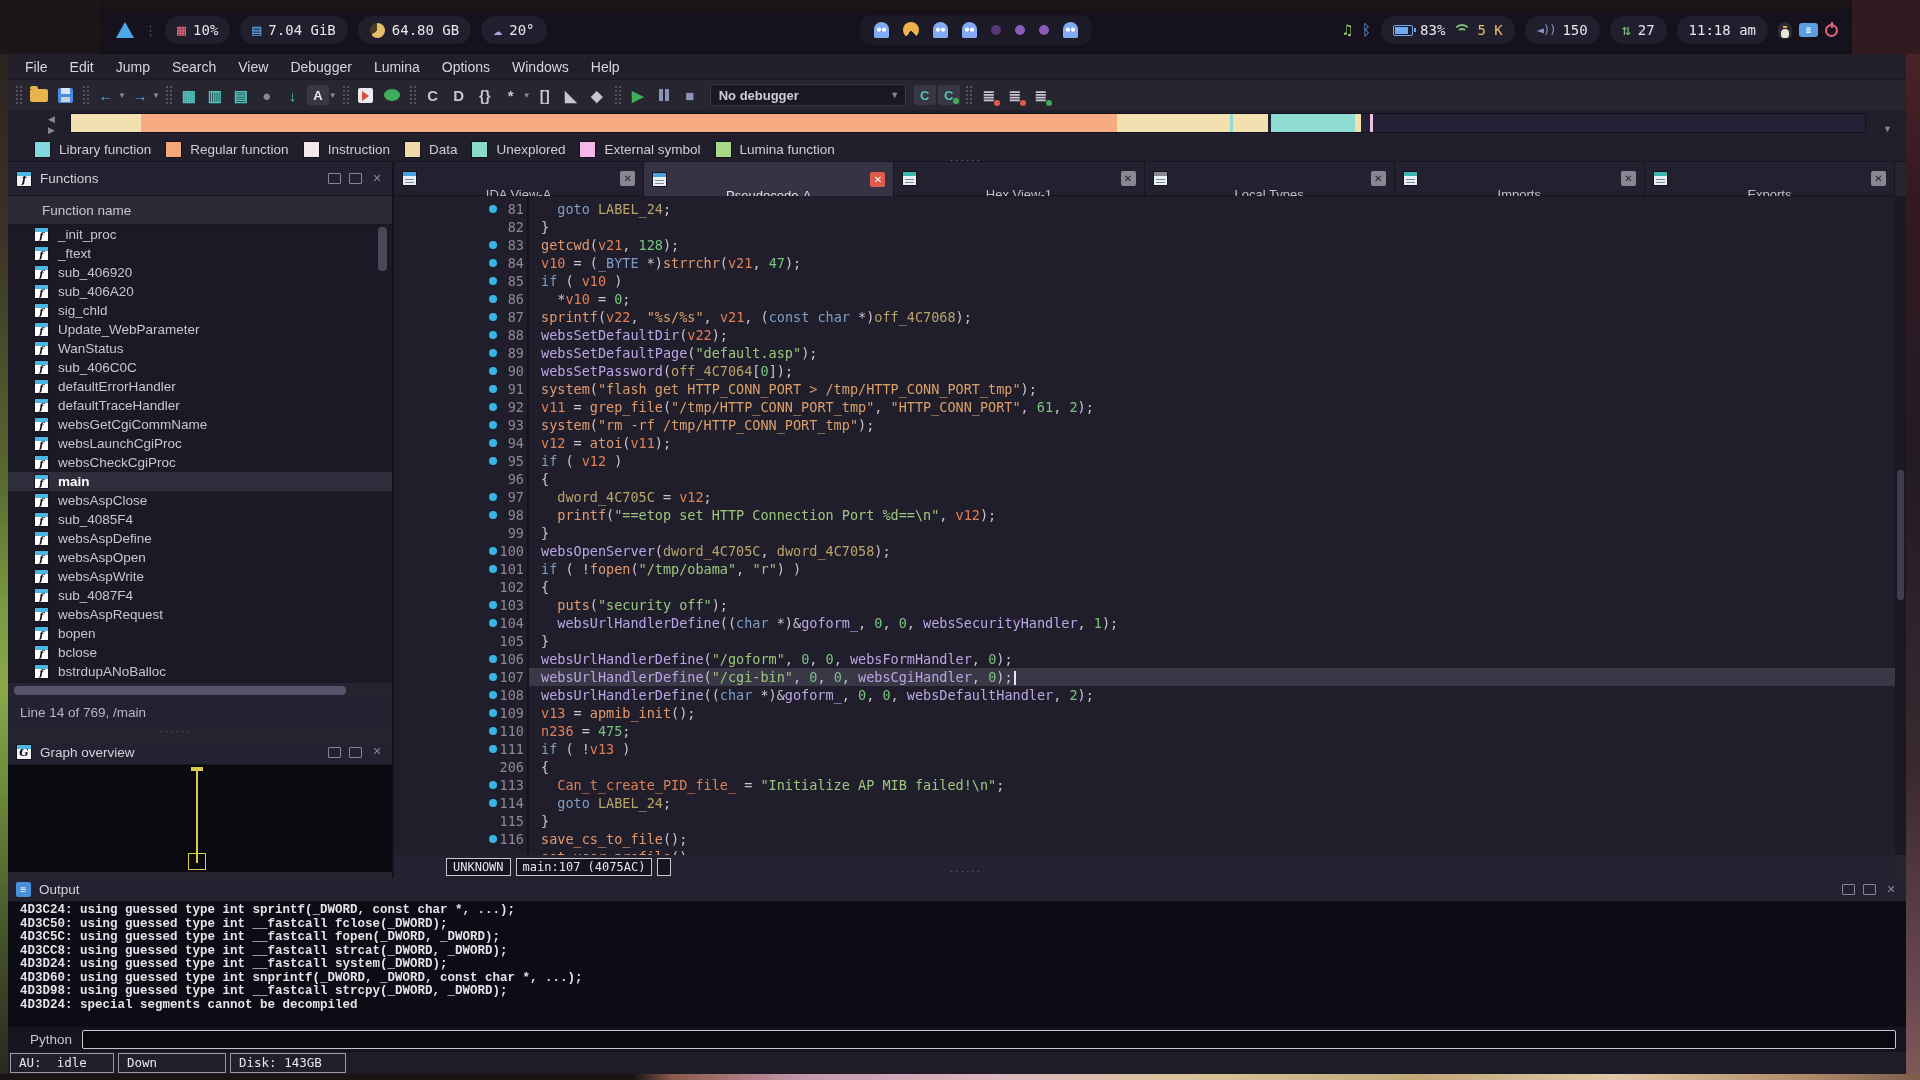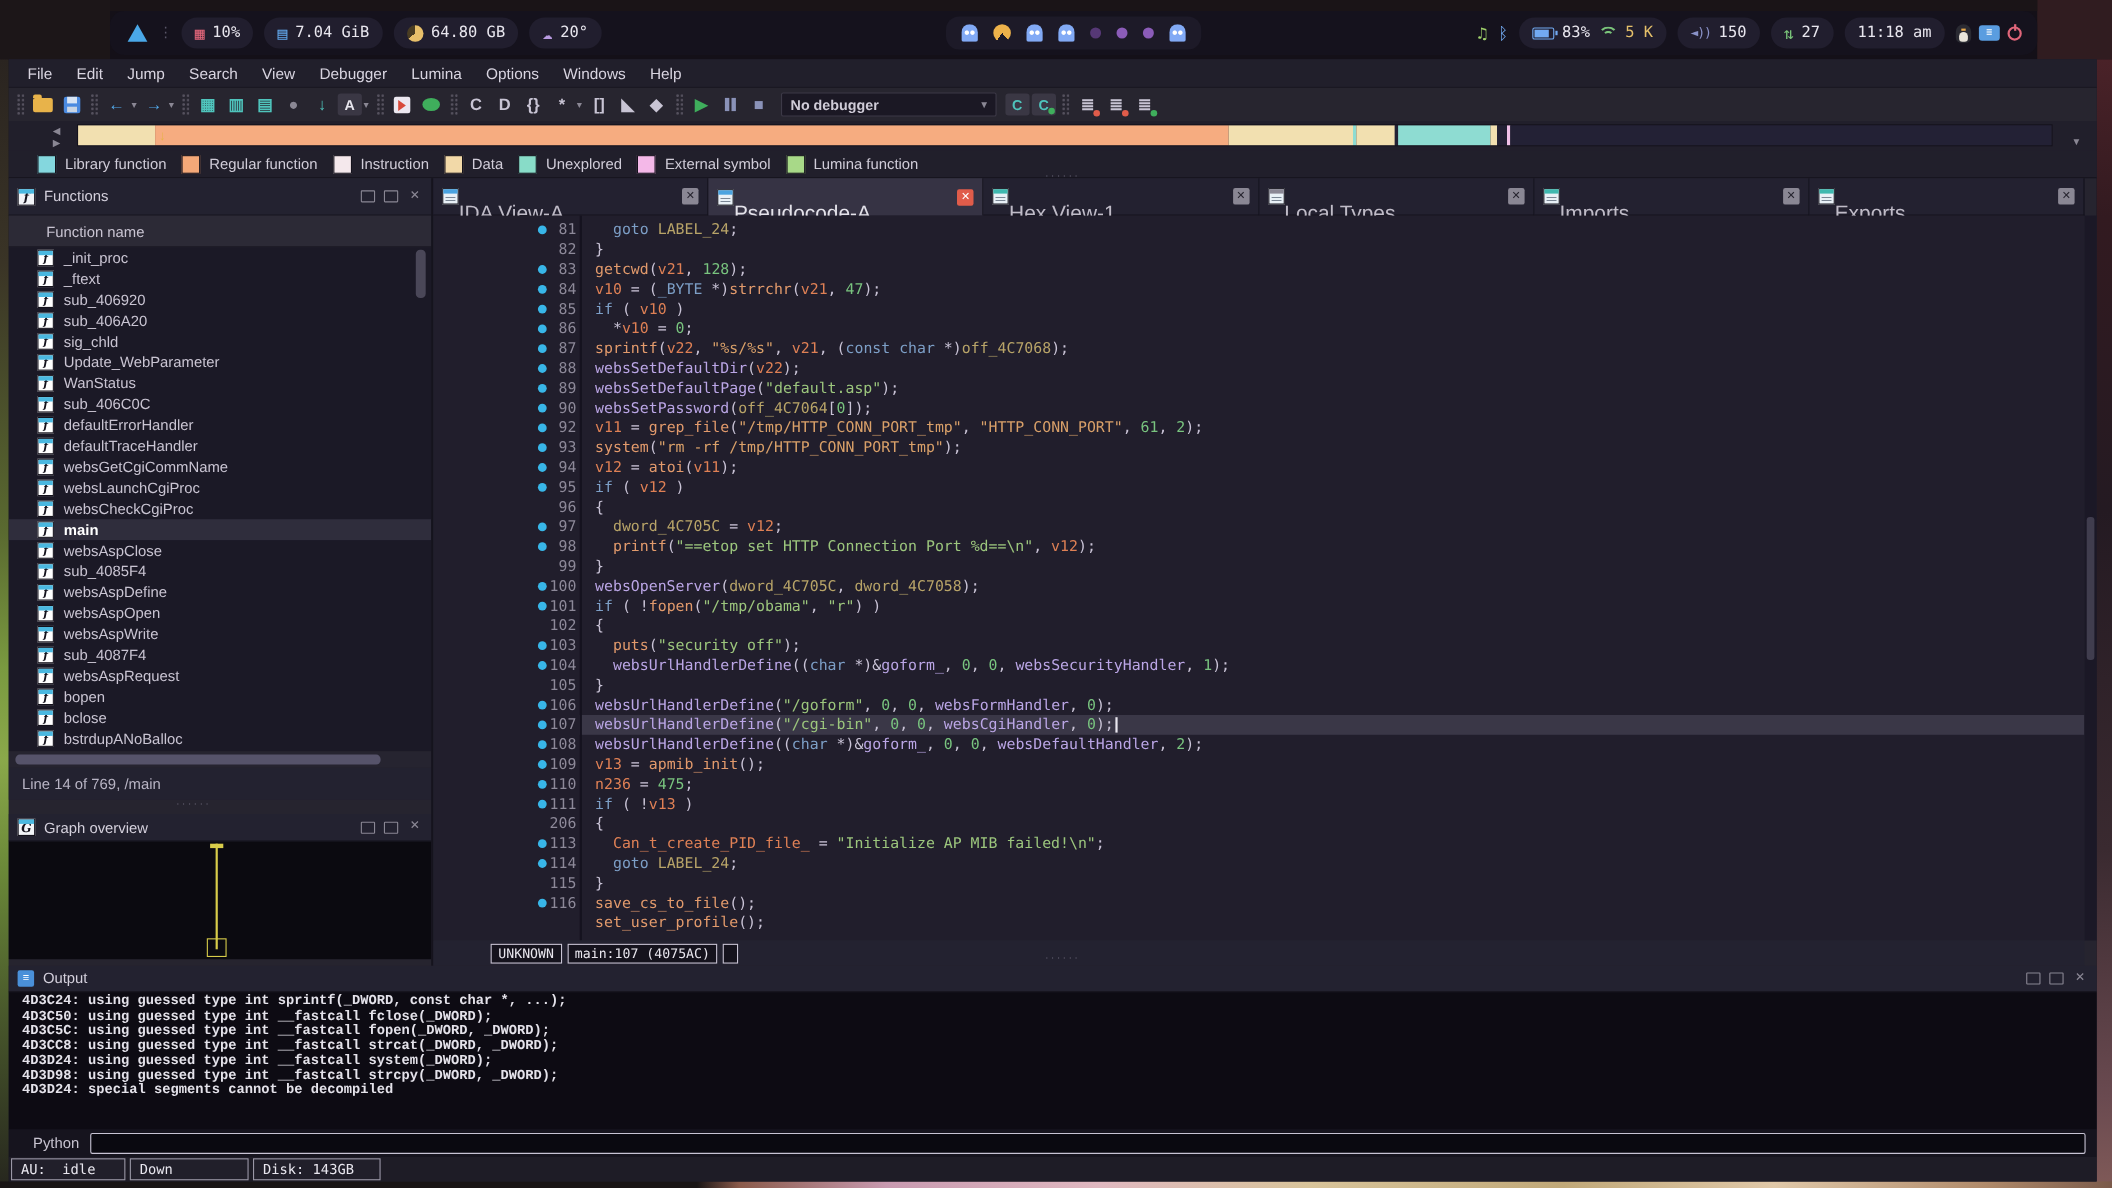--- a/index.html
+++ b/index.html
@@ -151,21 +151,21 @@
   #graph-tick { position:absolute; left:183px; top:2px; width:12px; height:4px; background:#d8cc4a; }
   #graph-rect { position:absolute; left:180px; top:88px; width:18px; height:17px;
     border:1px solid #d8cc4a; }
   #col-splitter { left:392px; top:162px; width:2px; height:716px; background:#15131d; }
 
   
   #tabbar { left:394px; top:162px; width:1501px; height:34px; background:#1b1926; display:flex; }
   .tab { width:252px; display:flex; align-items:center; background:#232130;
     border-right:1px solid #15131d; border-bottom:1px solid #15131d; padding:0 8px; }
   .tab.active { background:#363344; border-bottom:none; }
-  .tab-label { flex:1; text-align:left; color:#c0bcc8; font-size:19px;margin-top:32px; }
+  .tab-label { flex:1; text-align:center; color:#c0bcc8; font-size:13px;margin-top:32px; }
   .tab.active .tab-label { color:#e4e2ea; }
   .tab-ic { width:15px; height:15px; border:1px solid #14121c; position:relative; background:#e8f0f6; }
   .tab-ic::before { content:""; position:absolute; left:0; top:0; right:0; height:4px; background:var(--acc,#4aa3e0); }
   .tab-ic::after { content:""; position:absolute; left:2px; top:7px; right:2px; height:5px;
     background: repeating-linear-gradient(180deg,#7a8694 0 1px,transparent 1px 3px); }
   .tab-close { width:15px; height:15px; border-radius:2px; background:#8a8794; color:#26242f;
     font-size:10px; line-height:15px; text-align:center; }
   .tab-close.red { background:#e05c4a; color:#fff; }
   #split-dots-top { left:950px; top:155px; }
   #split-dots-bottom { left:950px; top:866px; }
@@ -625,20 +625,21 @@
       <div class="code-row"><span class="bp"></span><span class="num">81</span><span class="txt"><span class="tk-d">  </span><span class="tk-k">goto </span><span class="tk-g">LABEL_24</span><span class="tk-d">;</span></span></div>
       <div class="code-row"><span class="num">82</span><span class="txt"><span class="tk-d">}</span></span></div>
       <div class="code-row"><span class="bp"></span><span class="num">83</span><span class="txt"><span class="tk-f">getcwd</span><span class="tk-d">(</span><span class="tk-v">v21</span><span class="tk-d">, </span><span class="tk-n">128</span><span class="tk-d">);</span></span></div>
       <div class="code-row"><span class="bp"></span><span class="num">84</span><span class="txt"><span class="tk-v">v10</span><span class="tk-d"> = (</span><span class="tk-k">_BYTE</span><span class="tk-d"> *)</span><span class="tk-f">strrchr</span><span class="tk-d">(</span><span class="tk-v">v21</span><span class="tk-d">, </span><span class="tk-n">47</span><span class="tk-d">);</span></span></div>
       <div class="code-row"><span class="bp"></span><span class="num">85</span><span class="txt"><span class="tk-k">if</span><span class="tk-d"> ( </span><span class="tk-v">v10</span><span class="tk-d"> )</span></span></div>
       <div class="code-row"><span class="bp"></span><span class="num">86</span><span class="txt"><span class="tk-d">  *</span><span class="tk-v">v10</span><span class="tk-d"> = </span><span class="tk-n">0</span><span class="tk-d">;</span></span></div>
       <div class="code-row"><span class="bp"></span><span class="num">87</span><span class="txt"><span class="tk-f">sprintf</span><span class="tk-d">(</span><span class="tk-v">v22</span><span class="tk-d">, </span><span class="tk-o">"%s/%s"</span><span class="tk-d">, </span><span class="tk-v">v21</span><span class="tk-d">, (</span><span class="tk-k">const char</span><span class="tk-d"> *)</span><span class="tk-g">off_4C7068</span><span class="tk-d">);</span></span></div>
       <div class="code-row"><span class="bp"></span><span class="num">88</span><span class="txt"><span class="tk-w">websSetDefaultDir</span><span class="tk-d">(</span><span class="tk-v">v22</span><span class="tk-d">);</span></span></div>
       <div class="code-row"><span class="bp"></span><span class="num">89</span><span class="txt"><span class="tk-w">websSetDefaultPage</span><span class="tk-d">(</span><span class="tk-s">"default.asp"</span><span class="tk-d">);</span></span></div>
       <div class="code-row"><span class="bp"></span><span class="num">90</span><span class="txt"><span class="tk-w">websSetPassword</span><span class="tk-d">(</span><span class="tk-g">off_4C7064</span><span class="tk-d">[</span><span class="tk-n">0</span><span class="tk-d">]);</span></span></div>
+      <div class="code-row"><span class="bp"></span><span class="num">91</span><span class="txt"><span class="tk-f">system</span><span class="tk-d">(</span><span class="tk-o">"flash get HTTP_CONN_PORT &gt; /tmp/HTTP_CONN_PORT_tmp"</span><span class="tk-d">);</span></span></div>
       <div class="code-row"><span class="bp"></span><span class="num">92</span><span class="txt"><span class="tk-v">v11</span><span class="tk-d"> = </span><span class="tk-f">grep_file</span><span class="tk-d">(</span><span class="tk-o">"/tmp/HTTP_CONN_PORT_tmp"</span><span class="tk-d">, </span><span class="tk-o">"HTTP_CONN_PORT"</span><span class="tk-d">, </span><span class="tk-n">61</span><span class="tk-d">, </span><span class="tk-n">2</span><span class="tk-d">);</span></span></div>
       <div class="code-row"><span class="bp"></span><span class="num">93</span><span class="txt"><span class="tk-f">system</span><span class="tk-d">(</span><span class="tk-o">"rm -rf /tmp/HTTP_CONN_PORT_tmp"</span><span class="tk-d">);</span></span></div>
       <div class="code-row"><span class="bp"></span><span class="num">94</span><span class="txt"><span class="tk-v">v12</span><span class="tk-d"> = </span><span class="tk-f">atoi</span><span class="tk-d">(</span><span class="tk-v">v11</span><span class="tk-d">);</span></span></div>
       <div class="code-row"><span class="bp"></span><span class="num">95</span><span class="txt"><span class="tk-k">if</span><span class="tk-d"> ( </span><span class="tk-v">v12</span><span class="tk-d"> )</span></span></div>
       <div class="code-row"><span class="num">96</span><span class="txt"><span class="tk-d">{</span></span></div>
       <div class="code-row"><span class="bp"></span><span class="num">97</span><span class="txt"><span class="tk-d">  </span><span class="tk-g">dword_4C705C</span><span class="tk-d"> = </span><span class="tk-v">v12</span><span class="tk-d">;</span></span></div>
       <div class="code-row"><span class="bp"></span><span class="num">98</span><span class="txt"><span class="tk-d">  </span><span class="tk-f">printf</span><span class="tk-d">(</span><span class="tk-s">"==etop set HTTP Connection Port %d==\n"</span><span class="tk-d">, </span><span class="tk-v">v12</span><span class="tk-d">);</span></span></div>
       <div class="code-row"><span class="num">99</span><span class="txt"><span class="tk-d">}</span></span></div>
       <div class="code-row"><span class="bp"></span><span class="num">100</span><span class="txt"><span class="tk-w">websOpenServer</span><span class="tk-d">(</span><span class="tk-g">dword_4C705C</span><span class="tk-d">, </span><span class="tk-g">dword_4C7058</span><span class="tk-d">);</span></span></div>
       <div class="code-row"><span class="bp"></span><span class="num">101</span><span class="txt"><span class="tk-k">if</span><span class="tk-d"> ( !</span><span class="tk-f">fopen</span><span class="tk-d">(</span><span class="tk-s">"/tmp/obama"</span><span class="tk-d">, </span><span class="tk-s">"r"</span><span class="tk-d">) )</span></span></div>
@@ -676,20 +677,21 @@
     <span class="wc"></span>
     <span class="wc"></span>
     <span class="wc wc-x">✕</span>
   </div>
   <div class="abs" id="console">
       <div class="cline">4D3C24: using guessed type int sprintf(_DWORD, const char *, ...);</div>
       <div class="cline">4D3C50: using guessed type int __fastcall fclose(_DWORD);</div>
       <div class="cline">4D3C5C: using guessed type int __fastcall fopen(_DWORD, _DWORD);</div>
       <div class="cline">4D3CC8: using guessed type int __fastcall strcat(_DWORD, _DWORD);</div>
       <div class="cline">4D3D24: using guessed type int __fastcall system(_DWORD);</div>
+      <div class="cline">4D3D60: using guessed type int snprintf(_DWORD, _DWORD, const char *, ...);</div>
       <div class="cline">4D3D98: using guessed type int __fastcall strcpy(_DWORD, _DWORD);</div>
       <div class="cline">4D3D24: special segments cannot be decompiled</div>
     </div>
   <div class="abs" id="python-row">
     <span id="python-label">Python</span>
     <input id="python-input" type="text" style="">
   </div>
   <div class="abs" id="statusrow">
       <span class="st-box">AU:  idle</span>
       <span class="st-box">Down</span>

